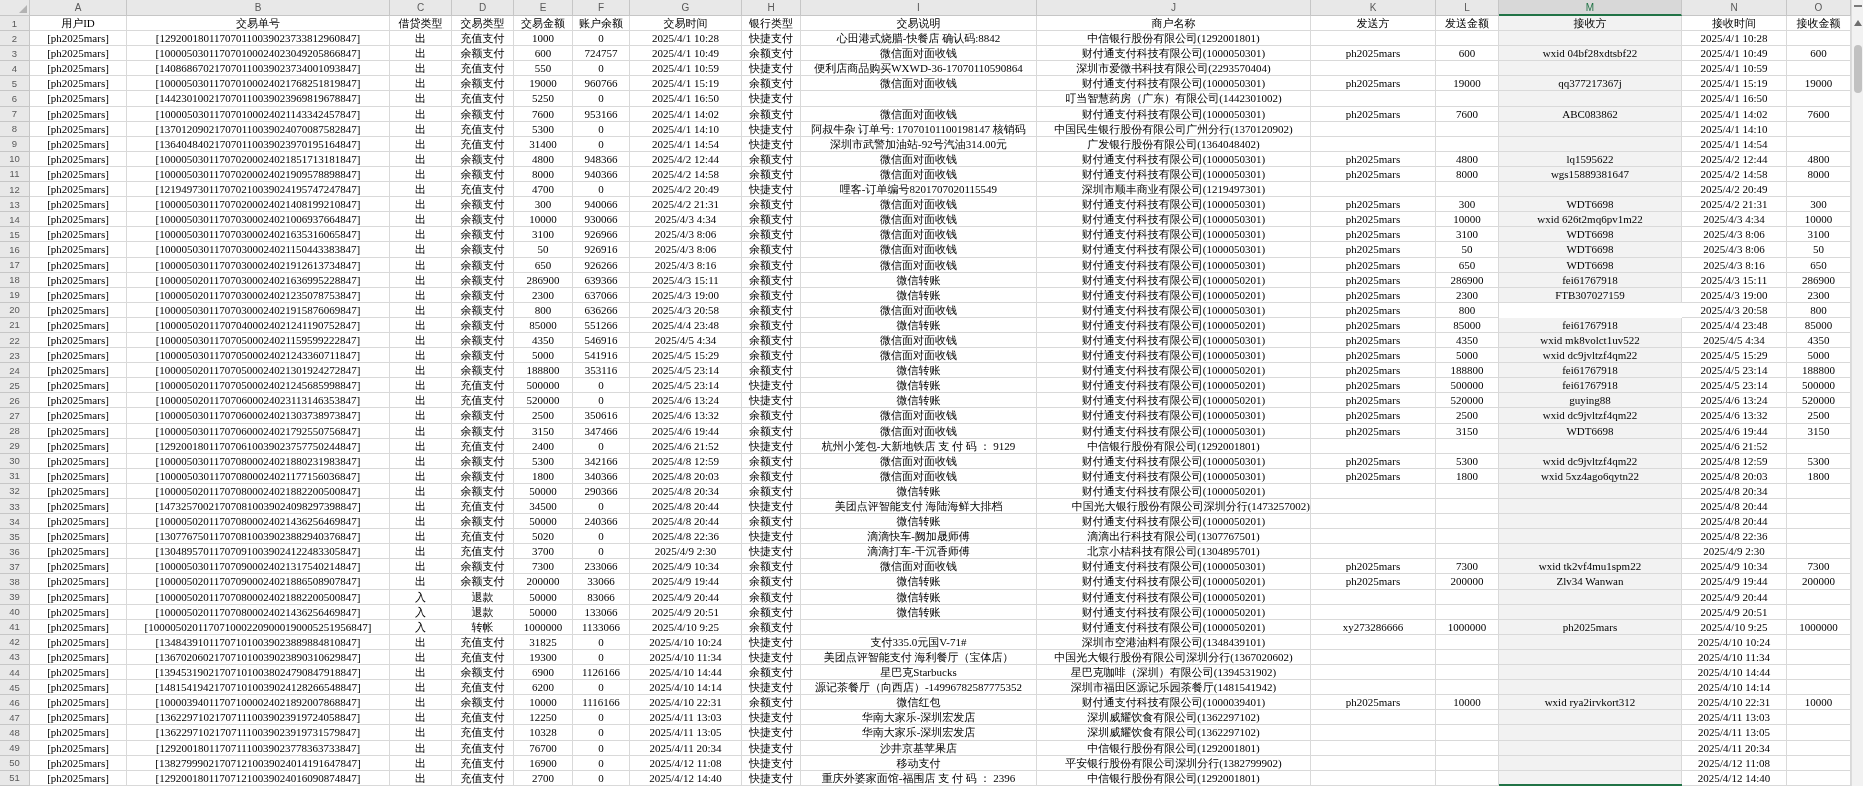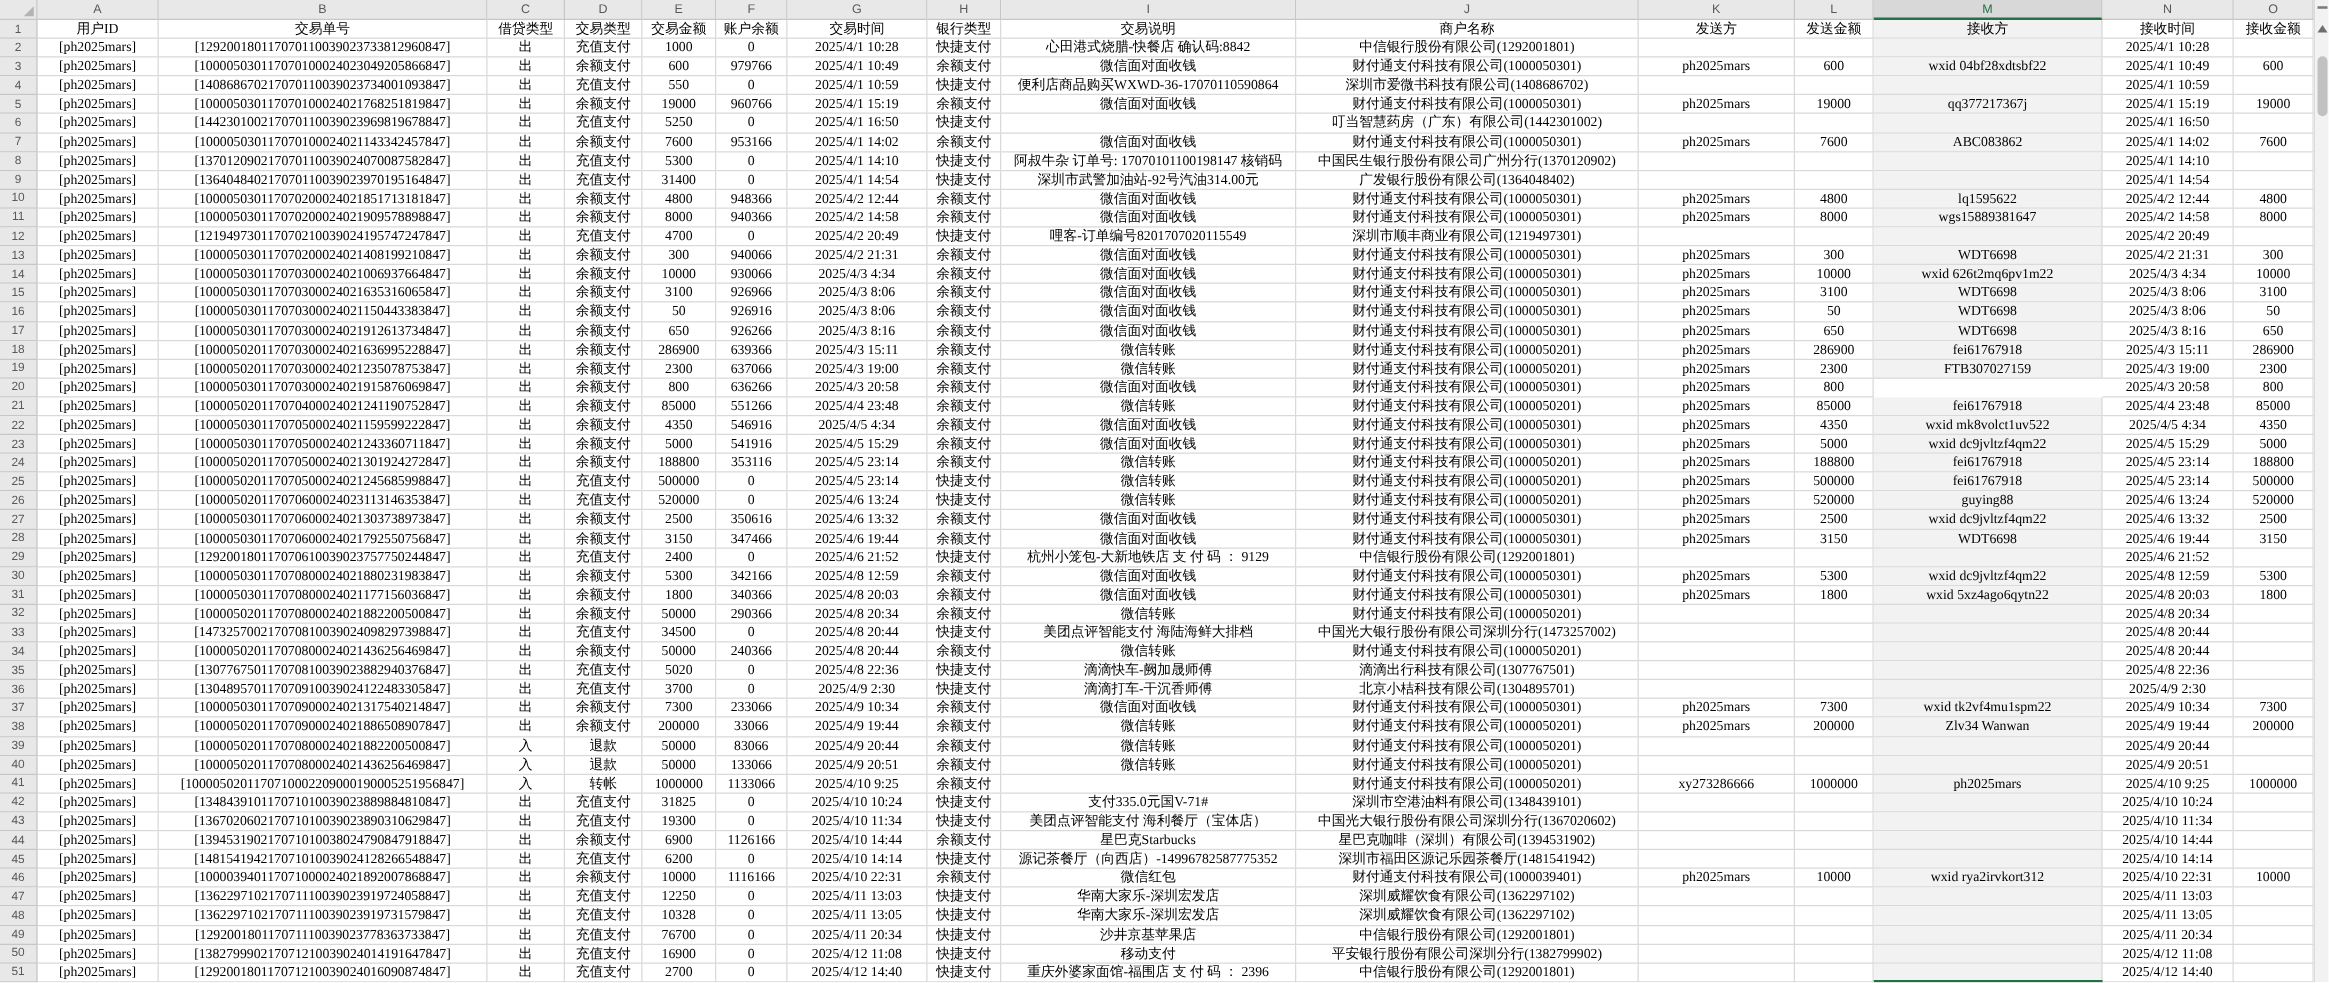--- a/index.html
+++ b/index.html
@@ -95,21 +95,21 @@
         <div class="cell" style="width: 105px;">2025/4/1 10:28</div>
         <div class="cell" style="width: 64px;"></div>
       </div>
       <div class="row">
         <div class="rn">3</div>
         <div class="cell" style="width: 97px;">[ph2025mars]</div>
         <div class="cell" style="width: 263px;">[100005030117070100024023049205866847]</div>
         <div class="cell" style="width: 62px;">出</div>
         <div class="cell" style="width: 62px;">余额支付</div>
         <div class="cell" style="width: 59px;">600</div>
-        <div class="cell" style="width: 57px;">979766</div>
+        <div class="cell" style="width: 57px;">724757</div>
         <div class="cell" style="width: 112px;">2025/4/1 10:49</div>
         <div class="cell" style="width: 59px;">余额支付</div>
         <div class="cell" style="width: 236px;">微信面对面收钱</div>
         <div class="cell" style="width: 274px;">财付通支付科技有限公司(1000050301)</div>
         <div class="cell" style="width: 125px;">ph2025mars</div>
         <div class="cell" style="width: 63px;">600</div>
         <div class="cell selcol" style="width: 183px;">wxid 04bf28xdtsbf22</div>
         <div class="cell" style="width: 105px;">2025/4/1 10:49</div>
         <div class="cell" style="width: 64px;">600</div>
       </div>
@@ -117,21 +117,21 @@
         <div class="rn">4</div>
         <div class="cell" style="width: 97px;">[ph2025mars]</div>
         <div class="cell" style="width: 263px;">[140868670217070110039023734001093847]</div>
         <div class="cell" style="width: 62px;">出</div>
         <div class="cell" style="width: 62px;">充值支付</div>
         <div class="cell" style="width: 59px;">550</div>
         <div class="cell" style="width: 57px;">0</div>
         <div class="cell" style="width: 112px;">2025/4/1 10:59</div>
         <div class="cell" style="width: 59px;">快捷支付</div>
         <div class="cell" style="width: 236px;">便利店商品购买WXWD-36-17070110590864</div>
-        <div class="cell" style="width: 274px;">深圳市爱微书科技有限公司(1408686702)</div>
+        <div class="cell" style="width: 274px;">深圳市爱微书科技有限公司(2293570404)</div>
         <div class="cell" style="width: 125px;"></div>
         <div class="cell" style="width: 63px;"></div>
         <div class="cell selcol" style="width: 183px;"></div>
         <div class="cell" style="width: 105px;">2025/4/1 10:59</div>
         <div class="cell" style="width: 64px;"></div>
       </div>
       <div class="row">
         <div class="rn">5</div>
         <div class="cell" style="width: 97px;">[ph2025mars]</div>
         <div class="cell" style="width: 263px;">[100005030117070100024021768251819847]</div>
@@ -639,21 +639,21 @@
         <div class="rn">33</div>
         <div class="cell" style="width: 97px;">[ph2025mars]</div>
         <div class="cell" style="width: 263px; text-align: center;">[147325700217070810039024098297398847]</div>
         <div class="cell" style="width: 62px;">出</div>
         <div class="cell" style="width: 62px;">充值支付</div>
         <div class="cell" style="width: 59px;">34500</div>
         <div class="cell" style="width: 57px;">0</div>
         <div class="cell" style="width: 112px;">2025/4/8 20:44</div>
         <div class="cell" style="width: 59px;">快捷支付</div>
         <div class="cell" style="width: 236px;">美团点评智能支付 海陆海鲜大排档</div>
-        <div class="cell" style="width: 274px;">中国光大银行股份有限公司深圳分行(1473257002)</div>
+        <div class="cell" style="width: 274px; text-align: right;">中国光大银行股份有限公司深圳分行(1473257002)</div>
         <div class="cell" style="width: 125px;"></div>
         <div class="cell" style="width: 63px;"></div>
         <div class="cell selcol" style="width: 183px;"></div>
         <div class="cell" style="width: 105px;">2025/4/8 20:44</div>
         <div class="cell" style="width: 64px;"></div>
       </div>
       <div class="row">
         <div class="rn">34</div>
         <div class="cell" style="width: 97px;">[ph2025mars]</div>
         <div class="cell" style="width: 263px;">[100005020117070800024021436256469847]</div>

